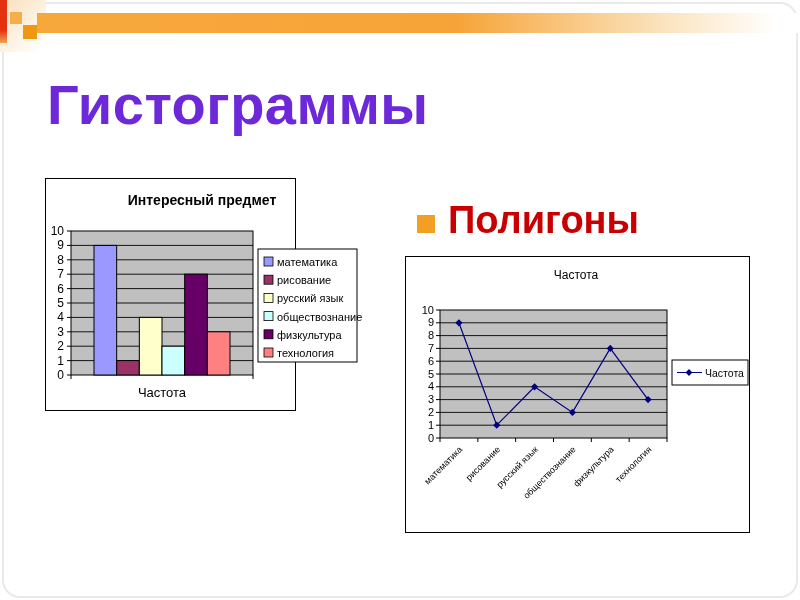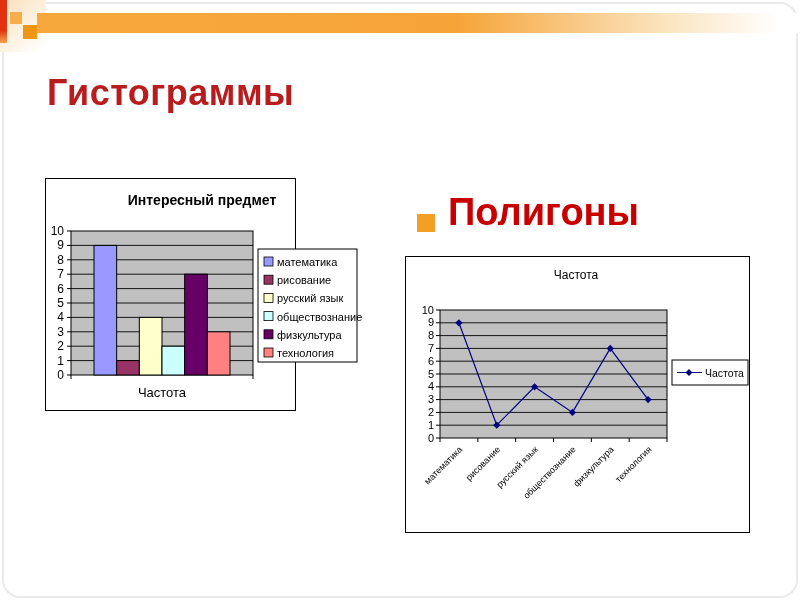--- a/index.html
+++ b/index.html
@@ -12,22 +12,22 @@
   .deco-pale{position:absolute;left:0;top:0;width:46px;height:52px;
     background:linear-gradient(135deg,#f8deb8 0%,#fdf3e2 55%,#ffffff 95%);}
   .deco-bar{position:absolute;left:37px;top:13px;width:763px;height:20px;
     background:linear-gradient(to right,#f7a83c 0%,#f6a438 55%,#fbe3bd 82%,#ffffff 97%);}
   .deco-red{position:absolute;left:0;top:0;width:7px;height:43px;
     background:linear-gradient(to bottom,#e23210 0%,#e23210 70%,#f2a252 100%);}
   .deco-sq1{position:absolute;left:10px;top:12px;width:12px;height:12px;background:#f7ad49;}
   .deco-sq2{position:absolute;left:23px;top:25px;width:14px;height:14px;background:#ef9712;}
   
   .slide-title{position:absolute;left:47px;top:72px;margin:0;
-    font-size:36px;font-weight:bold;color:#b91c1c;letter-spacing:.5px;}
-  .bullet-row{position:absolute;left:417px;top:192px;display:flex;align-items:flex-end;gap:13px;}
+    font-size:56px;font-weight:bold;color:#6d28d9;letter-spacing:.5px;}
+  .bullet-row{position:absolute;left:417px;top:200px;display:flex;align-items:center;gap:13px;}
   .bullet-sq{width:18px;height:18px;background:#f2a024;margin-top:7px;flex:none;}
   .bullet-label{font-size:38px;font-weight:bold;color:#c80000;line-height:40px;}
   
   .chart-box{position:absolute;background:#fff;border:1px solid #000;box-sizing:border-box;}
   #bar-chart{left:45px;top:178px;width:251px;height:233px;}
   #line-chart{left:405px;top:256px;width:345px;height:277px;}
   svg{display:block;overflow:visible;}
   svg text{fill:#000;font-family:"Liberation Sans",sans-serif;}
 </style>
 </head>

